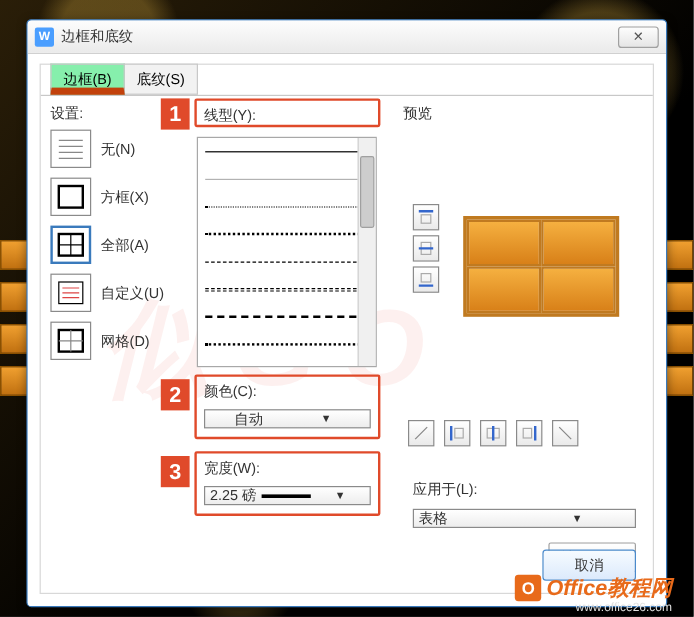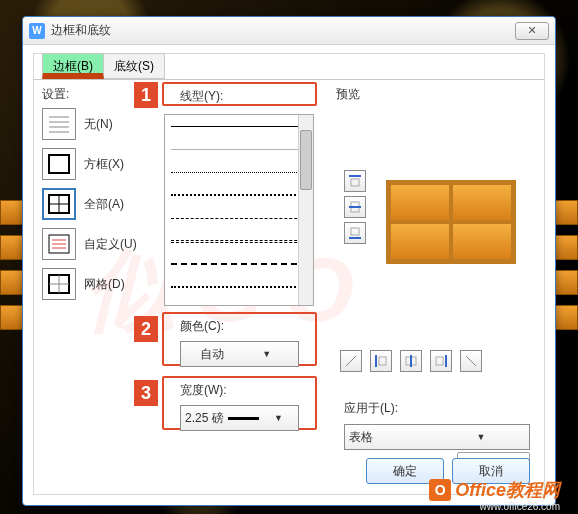--- a/index.html
+++ b/index.html
@@ -36,21 +36,21 @@
 
   
   .settings-label{position:absolute;left:8px;top:6px}
   .settings{position:absolute;left:8px;top:26px;width:110px}
   .opt{display:flex;align-items:center;height:36px;margin-bottom:4px;cursor:pointer}
   .opt .ico{width:34px;height:32px;border:1px solid #8a8a8a;margin-right:8px;display:flex;align-items:center;justify-content:center;background:#fff}
   .opt.sel .ico{border:2px solid #3a7abc}
   .opt .ico svg{display:block}
 
   
-  .grp{position:absolute;border:2px solid #e04a2a;border-radius:2px;padding:4px 16px 8px}
+  .grp{position:absolute;border:2px solid #e04a2a;border-radius:2px;padding:4px 6px 8px}
   .num-badge{position:absolute;width:24px;height:26px;background:#e04a2a;color:#fff;font-weight:bold;font-size:18px;display:flex;align-items:center;justify-content:center}
 
   .g1{left:128px;top:2px;width:155px;height:24px}
   .n1{left:100px;top:2px}
   .linebox{position:absolute;left:130px;top:34px;width:150px;height:192px;border:1px solid #a8a8a8;background:#fff;overflow:hidden}
   .linebox .row{height:23px;border-bottom:1px dashed transparent;display:flex;align-items:center;padding:0 6px}
   .linebox .row div{flex:1}
   .r0 div{border-top:1px solid #000}
   .r1 div{border-top:1px solid #000;opacity:.3}
   .r2 div{border-top:1px dotted #000}
@@ -60,21 +60,21 @@
   .r6 div{border-top:2px dashed #000}
   .r7 div{border-top:2px dotted #000;letter-spacing:4px}
   .scroll{position:absolute;right:0;top:0;bottom:0;width:15px;background:#f0f0f0;border-left:1px solid #d0d0d0}
   .scroll .th{position:absolute;left:1px;right:1px;top:15px;height:60px;background:#cdcdcd;border:1px solid #a0a0a0;border-radius:2px}
 
   .g2{left:128px;top:232px;width:155px;height:54px}
   .n2{left:100px;top:236px}
   .g3{left:128px;top:296px;width:155px;height:54px}
   .n3{left:100px;top:300px}
 
-  .combo{width:100%;height:26px;border:1px solid #8a8a8a;background:linear-gradient(#fff,#ededed);display:flex;align-items:center;padding:0 4px;cursor:pointer;margin-top:6px}
+  .combo{width:100%;height:16px;border:1px solid #8a8a8a;background:linear-gradient(#fff,#ededed);display:flex;align-items:center;padding:0 4px;cursor:pointer;margin-top:6px}
   .combo span{flex:1;text-align:center}
   .combo .arr{width:12px;text-align:center;color:#333;font-size:9px}
   .width-line{flex:1;height:3px;background:#000;margin:0 4px}
 
   
   .preview-label{position:absolute;left:302px;top:6px}
   .preview-hint{position:absolute;left:310px;top:24px;font-size:11px}
   .pv-btns-v{position:absolute;left:306px;top:86px}
   .pv-btns-h{position:absolute;left:302px;top:266px;display:flex}
   .pvb{width:22px;height:22px;border:1px solid #8a8a8a;background:linear-gradient(#fff,#eaeaea);margin:4px;display:flex;align-items:center;justify-content:center;cursor:pointer}
@@ -297,21 +297,20 @@
 
       <span class="apply-label">应用于(L):</span>
       <div class="combo apply-combo">
         <span style="text-align:left">表格</span>
         <span class="arr">▼</span>
       </div>
 
       <button class="options-btn">选项(O)...</button>
 
       <div class="dlg-btns">
-        <div class="dlg-btn">确定</div>
         <div class="dlg-btn">取消</div>
       </div>
     </div>
   </div>
 </div>
 
 <div class="footer-logo">
   <span class="o">O</span>
   <span class="t1">Office教程网</span>
   <span class="t2">www.office26.com</span>

